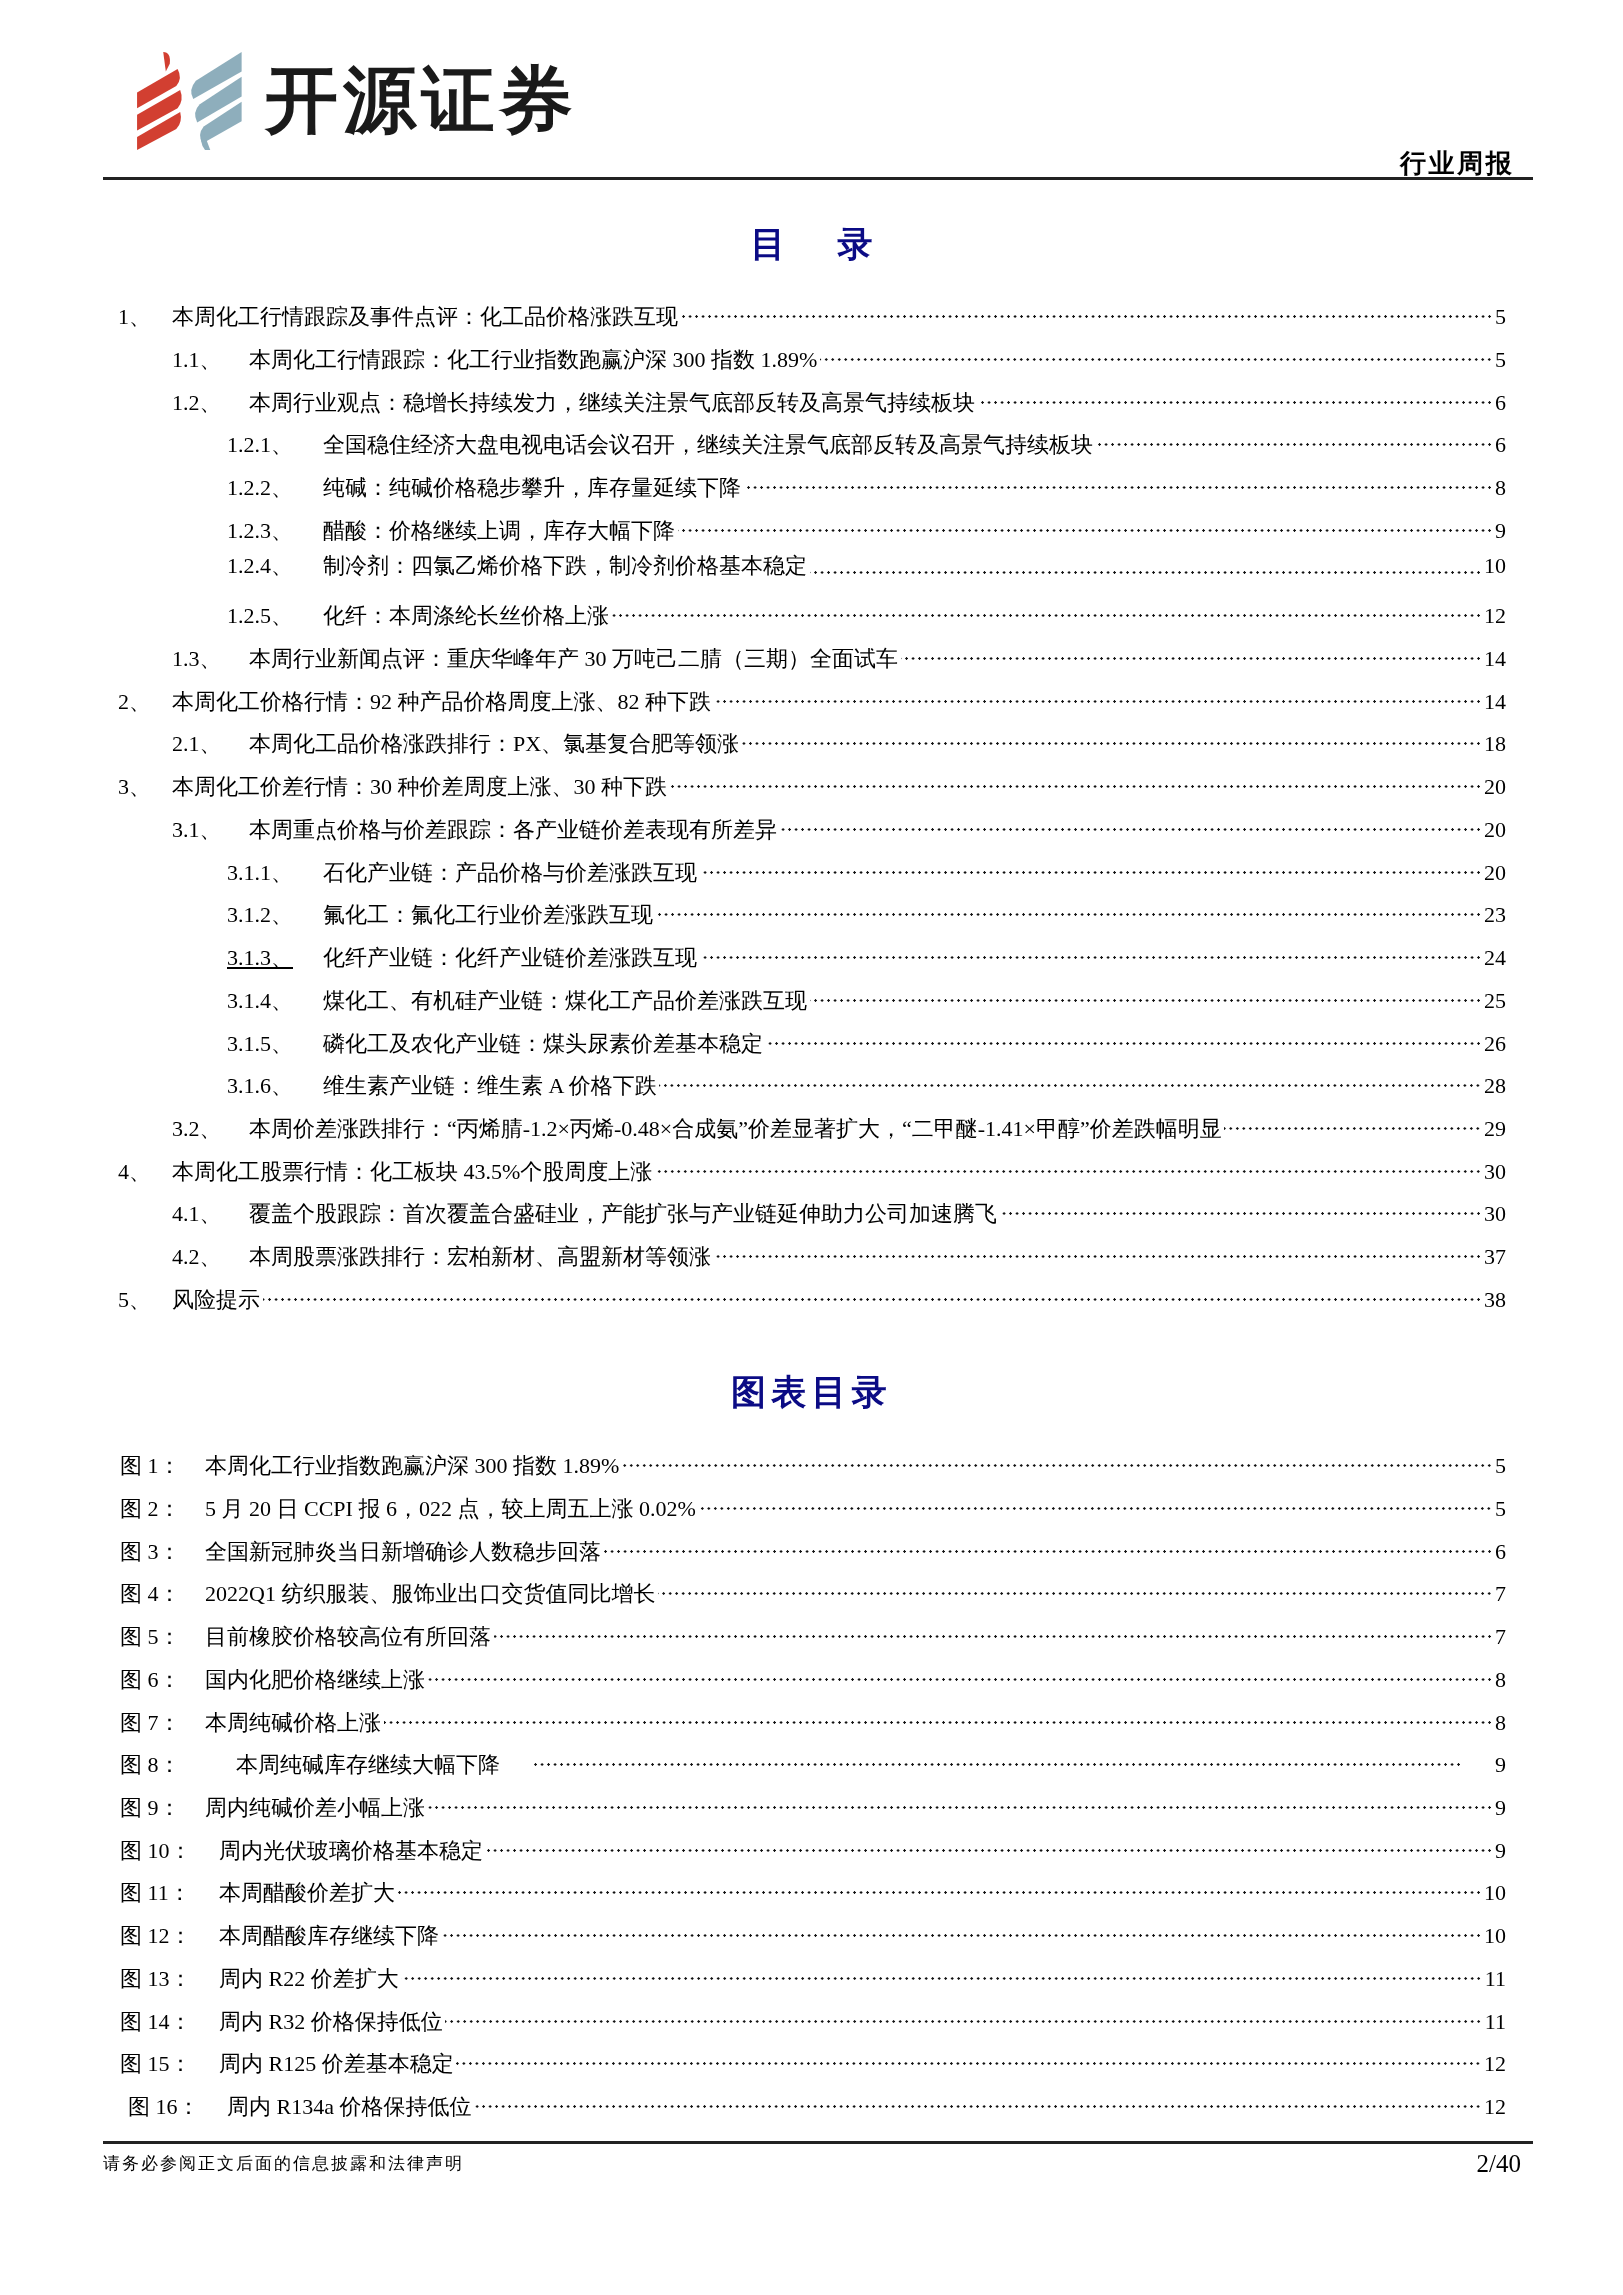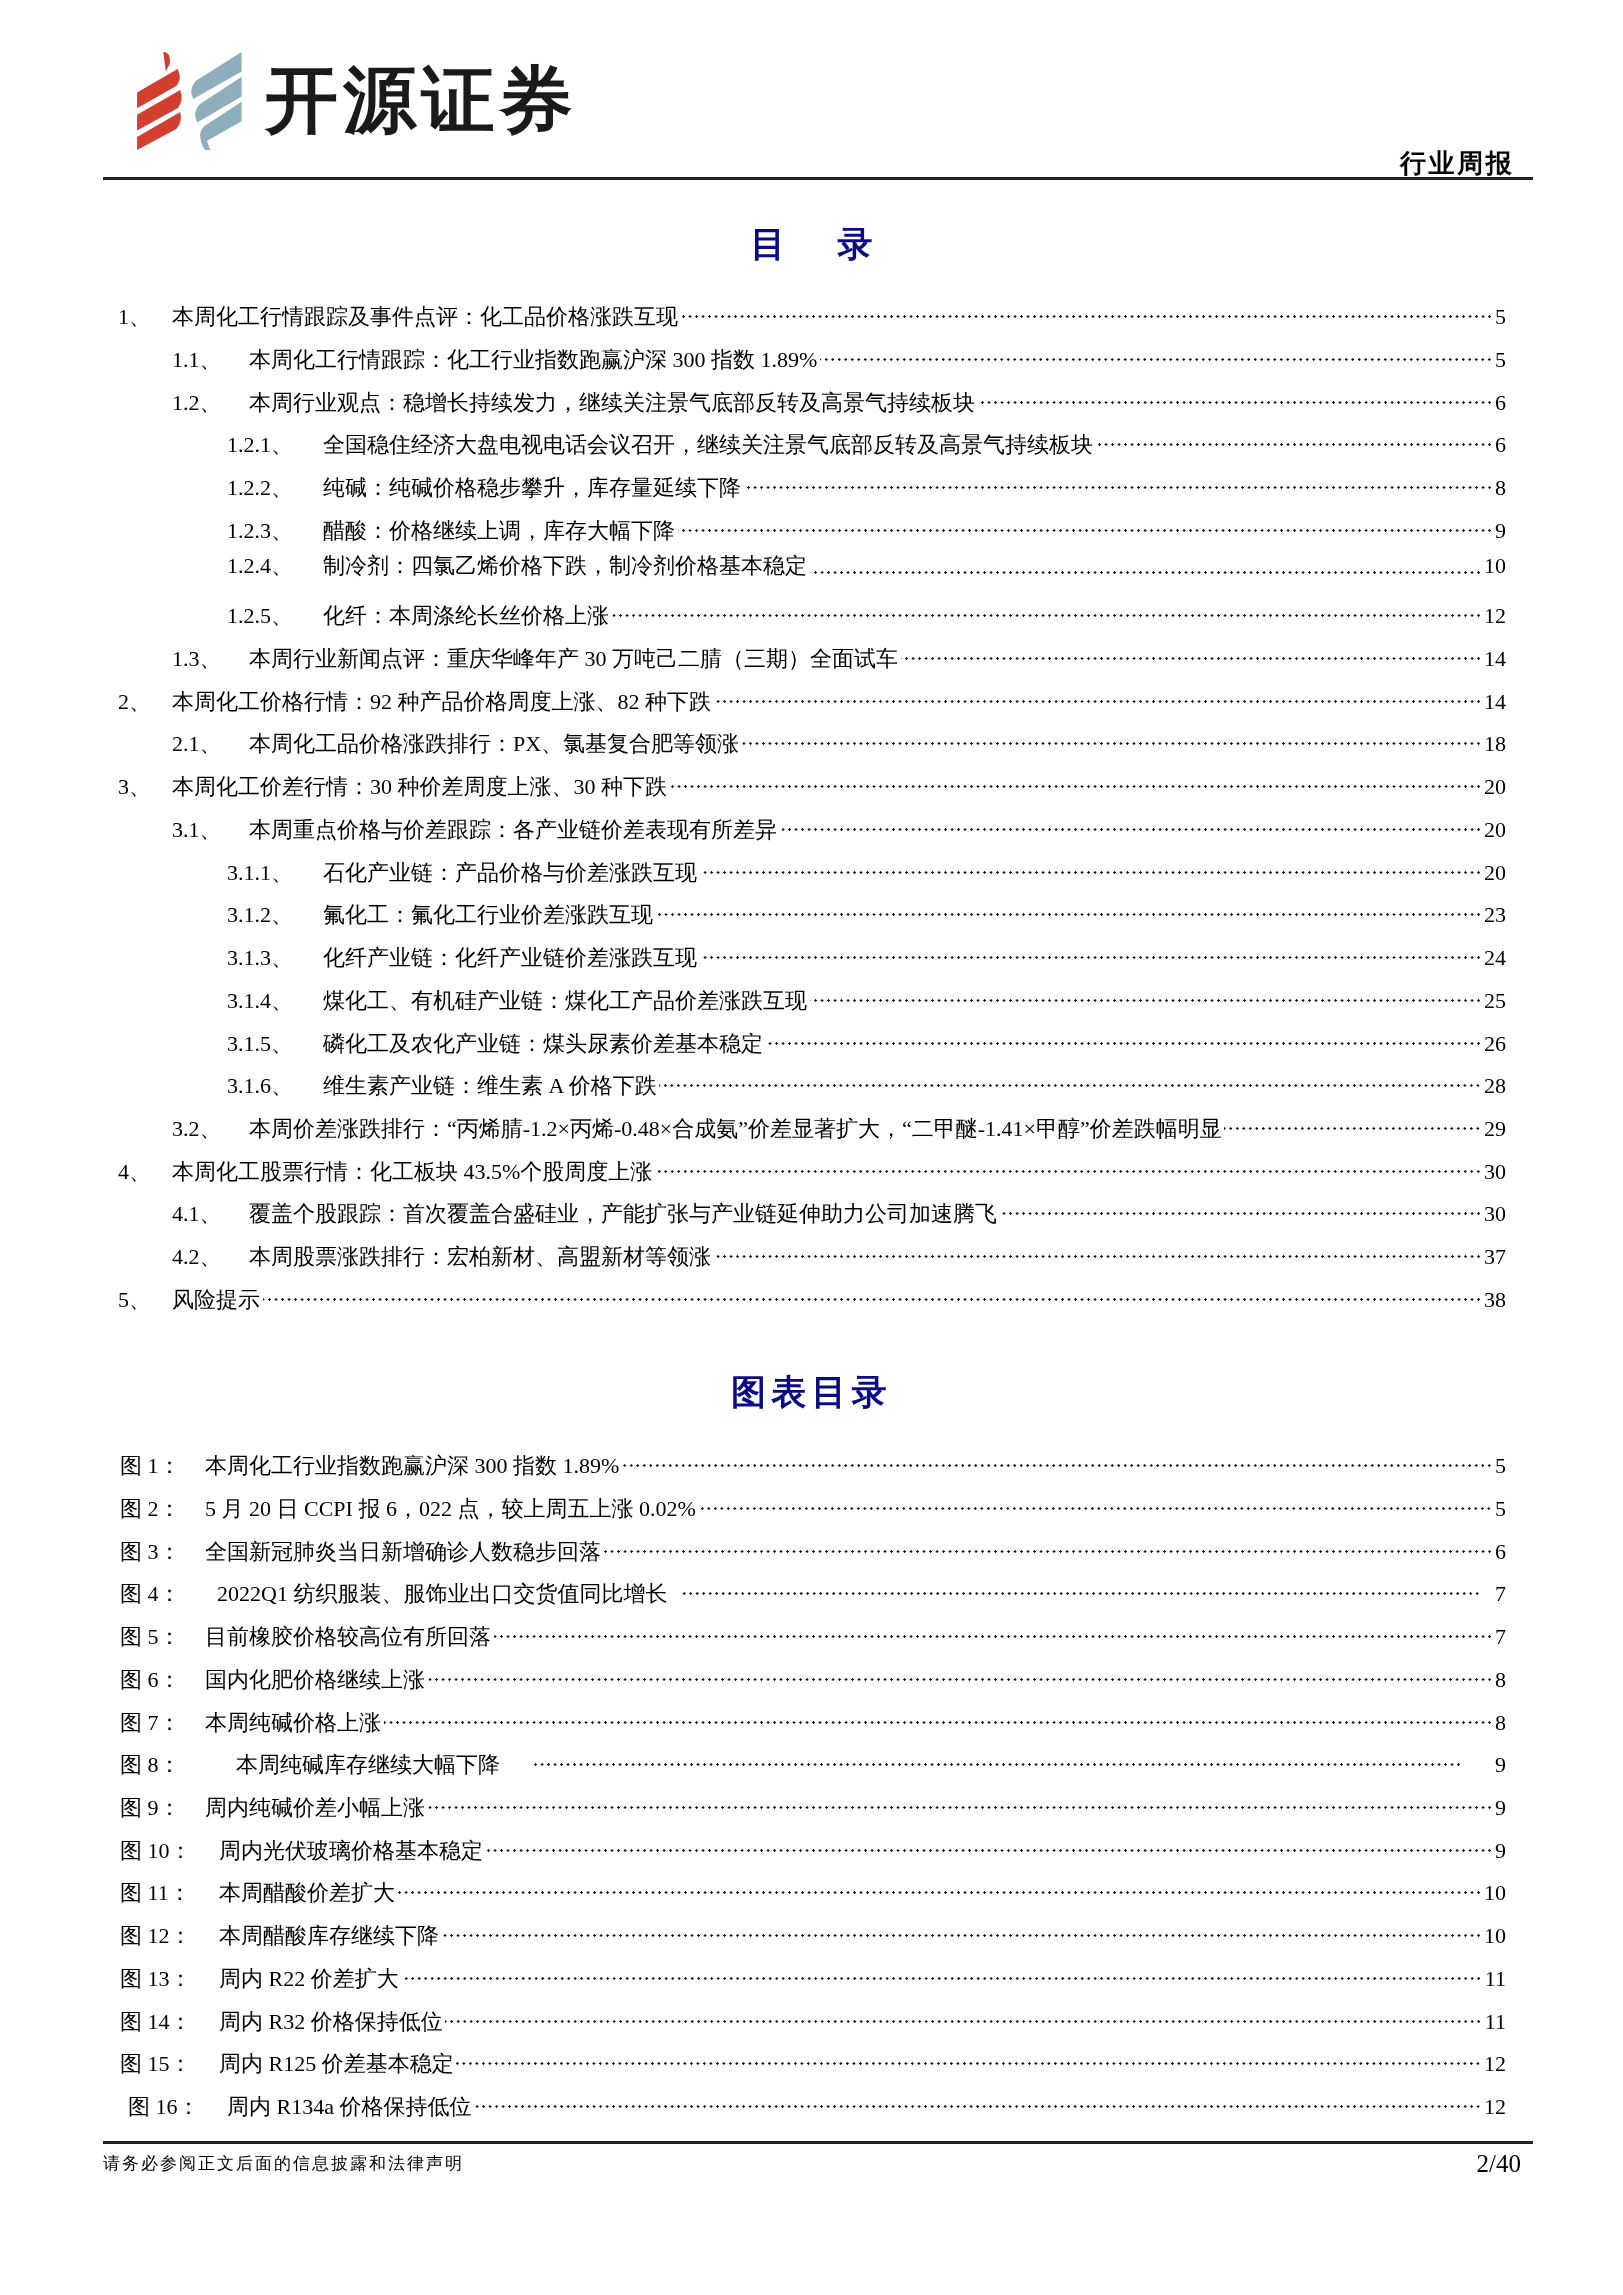--- a/index.html
+++ b/index.html
@@ -138,21 +138,21 @@
       <span class="toc-leader"></span>
       <span class="toc-page">20</span>
     </div>
     <div class="toc-line" style="left: 227px; top: 893px;">
       <span class="toc-num" style="width: 96px;">3.1.2、</span>
       <span class="toc-text">氟化工：氟化工行业价差涨跌互现</span>
       <span class="toc-leader"></span>
       <span class="toc-page">23</span>
     </div>
     <div class="toc-line" style="left: 227px; top: 936px;">
-      <span class="toc-num" style="width: 96px;">3.1.3、</span>
+      <span class="toc-num" style="width: 96px; text-decoration: underline;">3.1.3、</span>
       <span class="toc-text">化纤产业链：化纤产业链价差涨跌互现</span>
       <span class="toc-leader"></span>
       <span class="toc-page">24</span>
     </div>
     <div class="toc-line" style="left: 227px; top: 979px;">
       <span class="toc-num" style="width: 96px;">3.1.4、</span>
       <span class="toc-text">煤化工、有机硅产业链：煤化工产品价差涨跌互现</span>
       <span class="toc-leader"></span>
       <span class="toc-page">25</span>
     </div>
@@ -213,21 +213,21 @@
       <span class="toc-text">5 月 20 日 CCPI 报 6，022 点，较上周五上涨 0.02%</span>
       <span class="toc-leader"></span>
       <span class="toc-page">5</span>
     </div>
     <div class="toc-line" style="left: 120px; top: 1530px;">
       <span class="toc-num" style="width: 85px;">图 3：</span>
       <span class="toc-text">全国新冠肺炎当日新增确诊人数稳步回落</span>
       <span class="toc-leader"></span>
       <span class="toc-page">6</span>
     </div>
-    <div class="toc-line" style="left: 120px; top: 1572px; gap: 12px;">
+    <div class="toc-line" style="left: 120px; top: 1572px;">
       <span class="toc-num" style="width: 85px;">图 4：</span>
       <span class="toc-text">2022Q1 纺织服装、服饰业出口交货值同比增长</span>
       <span class="toc-leader"></span>
       <span class="toc-page">7</span>
     </div>
     <div class="toc-line" style="left: 120px; top: 1615px;">
       <span class="toc-num" style="width: 85px;">图 5：</span>
       <span class="toc-text">目前橡胶价格较高位有所回落</span>
       <span class="toc-leader"></span>
       <span class="toc-page">7</span>

